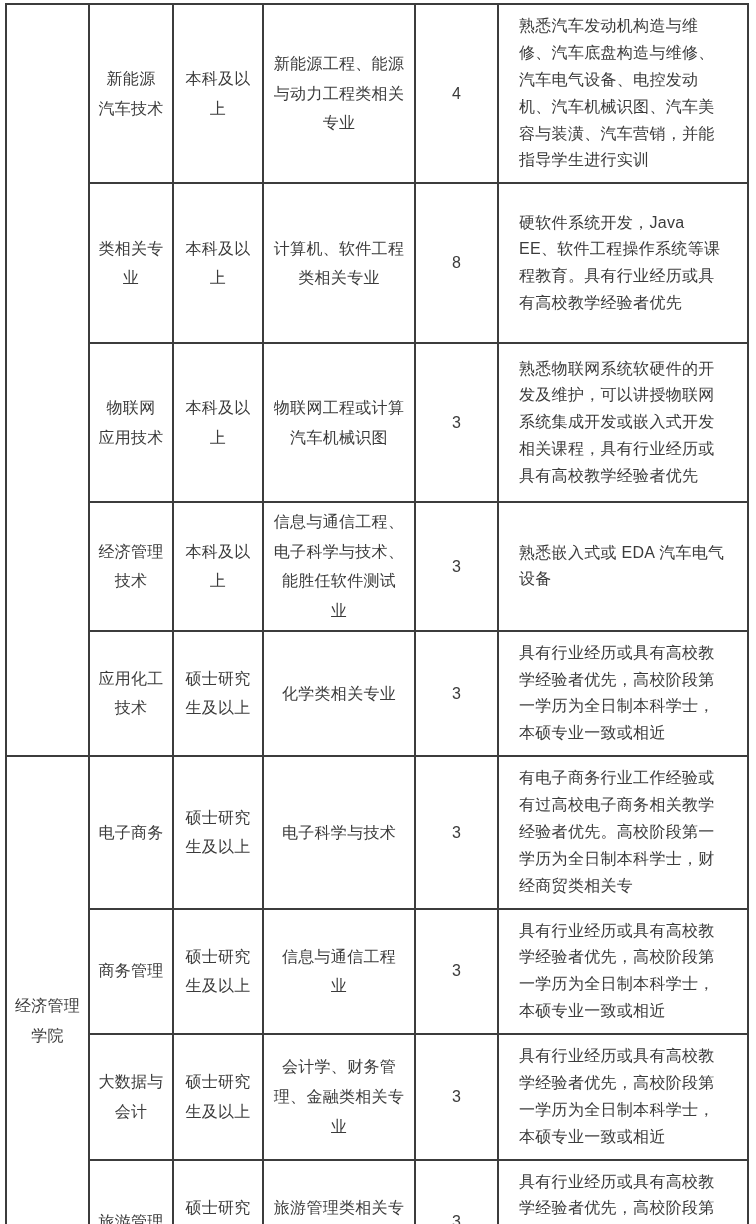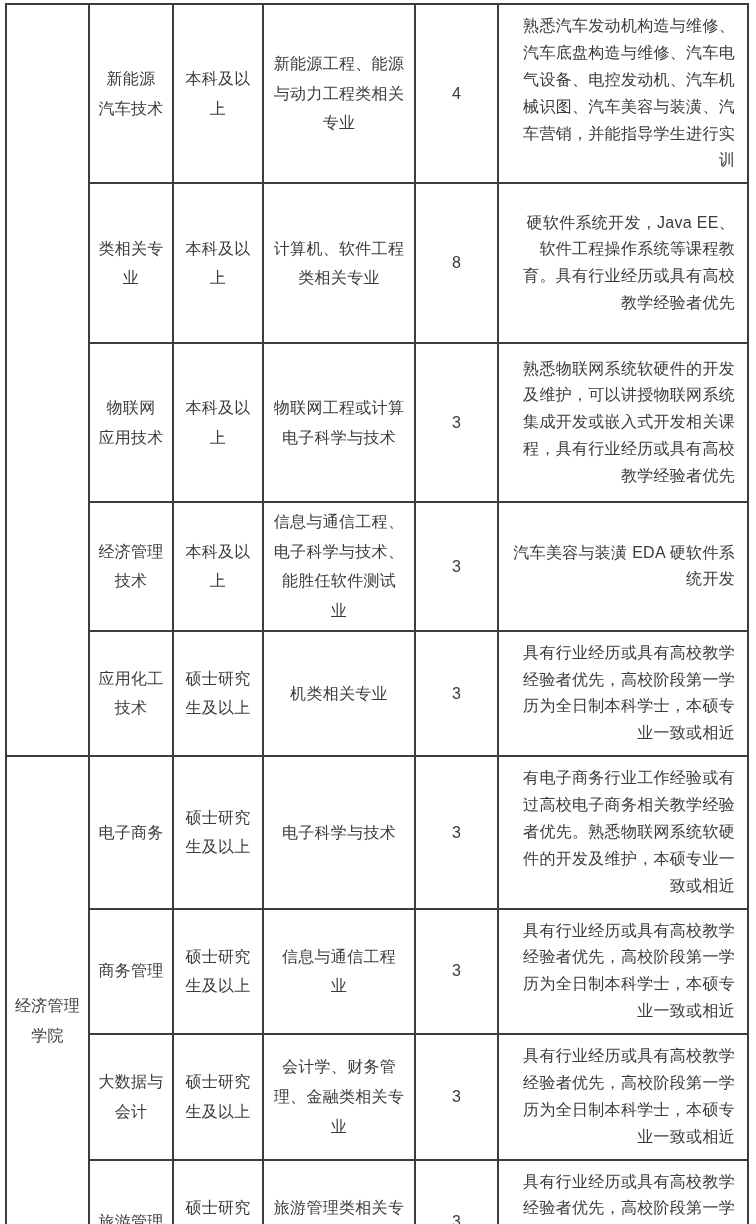--- a/index.html
+++ b/index.html
@@ -33,23 +33,23 @@
     box-sizing:border-box;
     overflow:hidden;
   }
   td.cell-center{
     text-align:center;
     white-space:pre-line;
     line-height:1.85;
     padding:4px 6px;
   }
   td.cell-req{
-    text-align:right;
+    text-align:left;
     line-height:1.68;
-    padding:8px 12px;
+    padding:8px 20px;
   }
   col.c-college{width:83px}
   col.c-position{width:84px}
   col.c-edu{width:90px}
   col.c-majors{width:152px}
   col.c-count{width:83px}
   col.c-req{width:250px}
 </style>
 </head>
 <body>
@@ -85,54 +85,54 @@
 类相关专业</td>
         <td class="cell-center">8</td>
         <td class="cell-req">硬软件系统开发，Java EE、软件工程操作系统等课程教育。具有行业经历或具有高校教学经验者优先</td>
       </tr>
       <tr style="height:159px">
         <td class="cell-center">物联网
 应用技术</td>
         <td class="cell-center">本科及以
 上</td>
         <td class="cell-center">物联网工程或计算
-电子科学与技术</td>
+汽车机械识图</td>
         <td class="cell-center">3</td>
         <td class="cell-req">熟悉物联网系统软硬件的开发及维护，可以讲授物联网系统集成开发或嵌入式开发相关课程，具有行业经历或具有高校教学经验者优先</td>
       </tr>
       <tr style="height:105px">
         <td class="cell-center">经济管理
 技术</td>
         <td class="cell-center">本科及以
 上</td>
         <td class="cell-center">信息与通信工程、
 电子科学与技术、
 能胜任软件测试
 业</td>
         <td class="cell-center">3</td>
-        <td class="cell-req">汽车美容与装潢 EDA 硬软件系统开发</td>
+        <td class="cell-req">熟悉嵌入式或 EDA 汽车电气设备</td>
       </tr>
       <tr style="height:88px">
         <td class="cell-center">应用化工
 技术</td>
         <td class="cell-center">硕士研究
 生及以上</td>
-        <td class="cell-center">机类相关专业</td>
+        <td class="cell-center">化学类相关专业</td>
         <td class="cell-center">3</td>
         <td class="cell-req">具有行业经历或具有高校教学经验者优先，高校阶段第一学历为全日制本科学士，本硕专业一致或相近</td>
       </tr>
       <tr style="height:120px">
         <td class="cell-center" rowspan="4">经济管理
 学院</td>
         <td class="cell-center">电子商务</td>
         <td class="cell-center">硕士研究
 生及以上</td>
         <td class="cell-center">电子科学与技术</td>
         <td class="cell-center">3</td>
-        <td class="cell-req">有电子商务行业工作经验或有过高校电子商务相关教学经验者优先。熟悉物联网系统软硬件的开发及维护，本硕专业一致或相近</td>
+        <td class="cell-req">有电子商务行业工作经验或有过高校电子商务相关教学经验者优先。高校阶段第一学历为全日制本科学士，财经商贸类相关专</td>
       </tr>
       <tr style="height:90px">
         <td class="cell-center">商务管理</td>
         <td class="cell-center">硕士研究
 生及以上</td>
         <td class="cell-center">信息与通信工程
 业</td>
         <td class="cell-center">3</td>
         <td class="cell-req">具有行业经历或具有高校教学经验者优先，高校阶段第一学历为全日制本科学士，本硕专业一致或相近</td>
       </tr>

